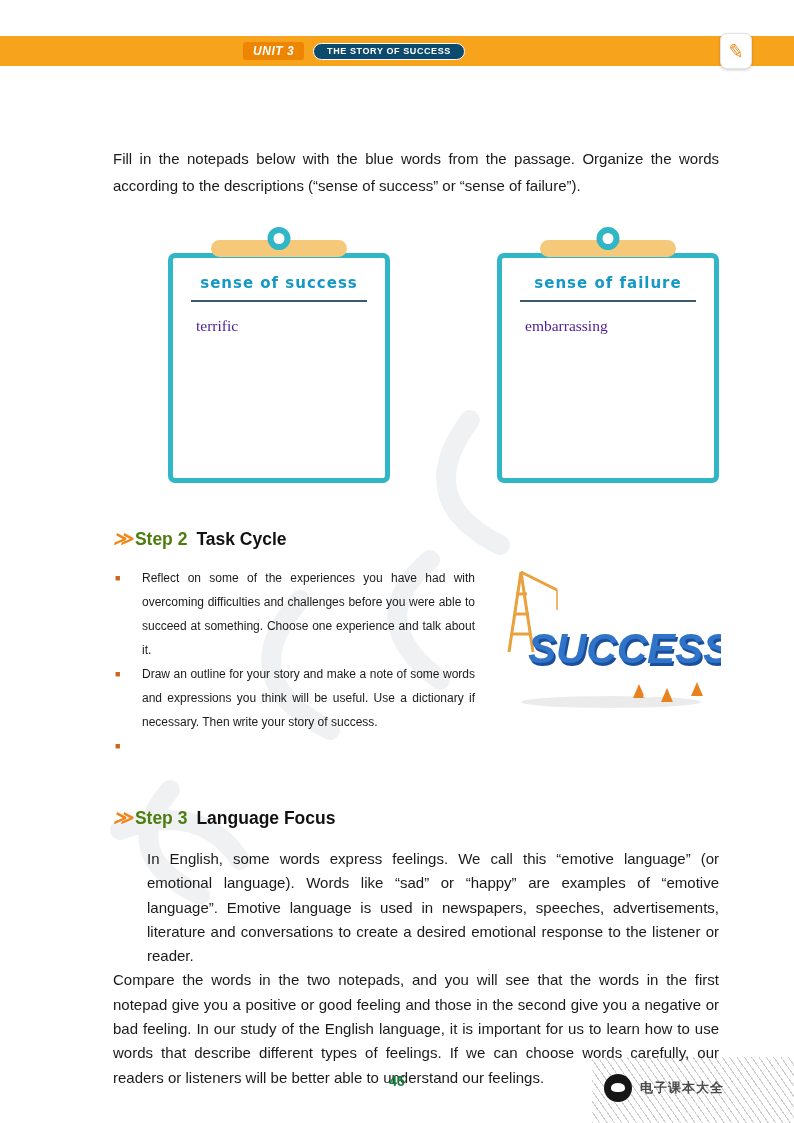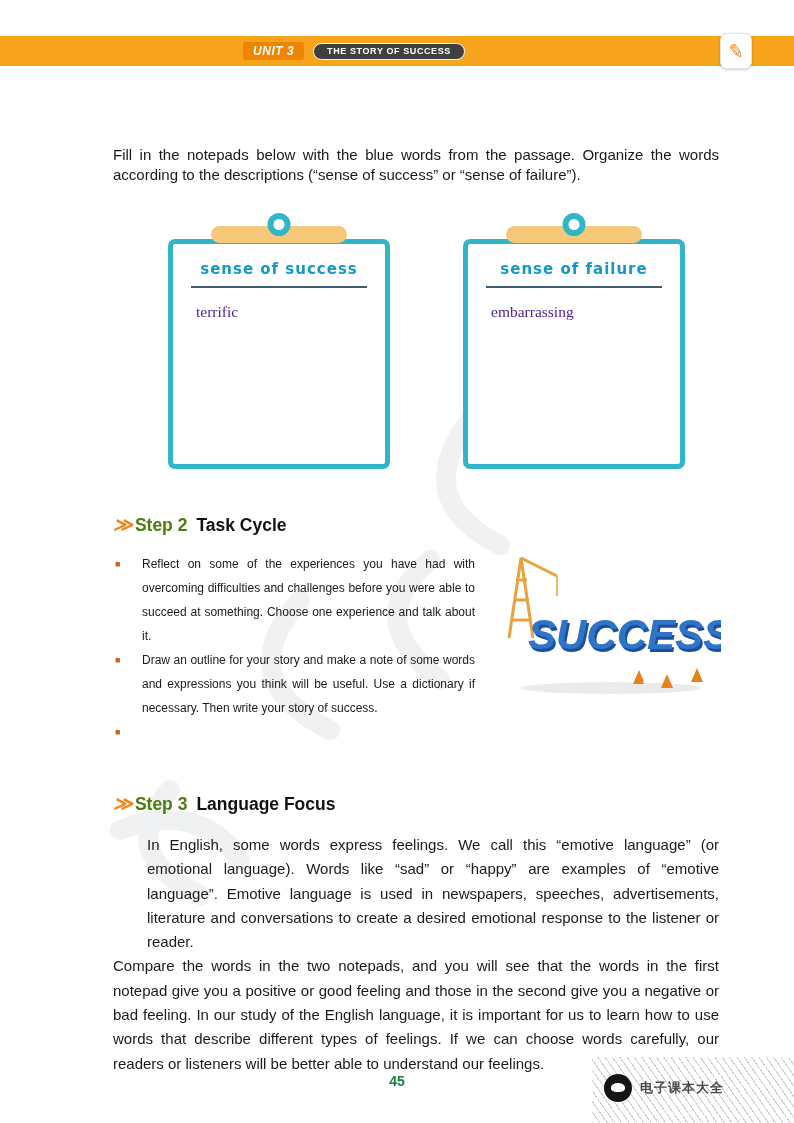--- a/index.html
+++ b/index.html
@@ -8,33 +8,33 @@
 
   
   .scanmark{position:absolute;inset:0;z-index:0;pointer-events:none;}
 
   
   .band{position:absolute;top:36px;left:0;width:100%;height:30px;background:#F7A31B;
         display:flex;align-items:center;justify-content:center;gap:9px;
         padding-right:86px;box-sizing:border-box;z-index:2;}
   .unit-badge{background:#EE8500;color:#fff;font-weight:bold;font-style:italic;
         font-size:12px;padding:2px 10px;border-radius:3px;letter-spacing:.5px;}
-  .unit-pill{border:1px solid #fff;background:#404040;color:#fff;font-size:9px;
+  .unit-pill{border:1px solid #fff;background:#0c4a6e;color:#fff;font-size:9px;
         font-weight:bold;padding:2.5px 13px;border-radius:10px;letter-spacing:.6px;}
   .pencil-box{position:absolute;top:33px;right:42px;width:30px;height:34px;background:#fff;
         border:1px solid #e4e4e4;border-radius:7px;box-shadow:0 1px 3px rgba(0,0,0,.2);
         display:flex;align-items:center;justify-content:center;z-index:3;}
   .pencil{color:#F08519;font-size:19px;transform:rotate(8deg);}
 
   
   .content{position:absolute;left:113px;width:606px;top:130px;z-index:1;}
-  .intro{font-size:15px;line-height:20px;text-align:justify;}
+  .intro{font-size:15px;line-height:27px;text-align:justify;}
 
   
-  .pads-row{margin-top:28px;display:flex;gap:73px;padding-left:55px;}
+  .pads-row{margin-top:28px;display:flex;gap:107px;padding-left:55px;}
   .clipboard{position:relative;width:222px;height:256px;}
   .clip-ring{position:absolute;top:0;left:50%;transform:translateX(-50%);width:11px;height:11px;
         border:6px solid #30B6C6;border-radius:50%;background:#fff;z-index:3;}
   .clip-bar{position:absolute;top:13px;left:50%;transform:translateX(-50%);width:136px;height:17px;
         background:#F6C879;border-radius:9px;z-index:2;}
   .paper{position:absolute;top:26px;left:0;right:0;bottom:0;background:#fff;
         border:5px solid #30B6C6;border-radius:7px;z-index:1;padding:16px 16px 0;box-sizing:border-box;}
   .pad-title{text-align:center;color:#1598C4;font-weight:bold;font-size:15px;
         font-family:"DejaVu Sans",sans-serif;letter-spacing:1px;}
   .pad-rule{height:1.6px;background:#3E5A6E;margin:8px 2px 0;}

